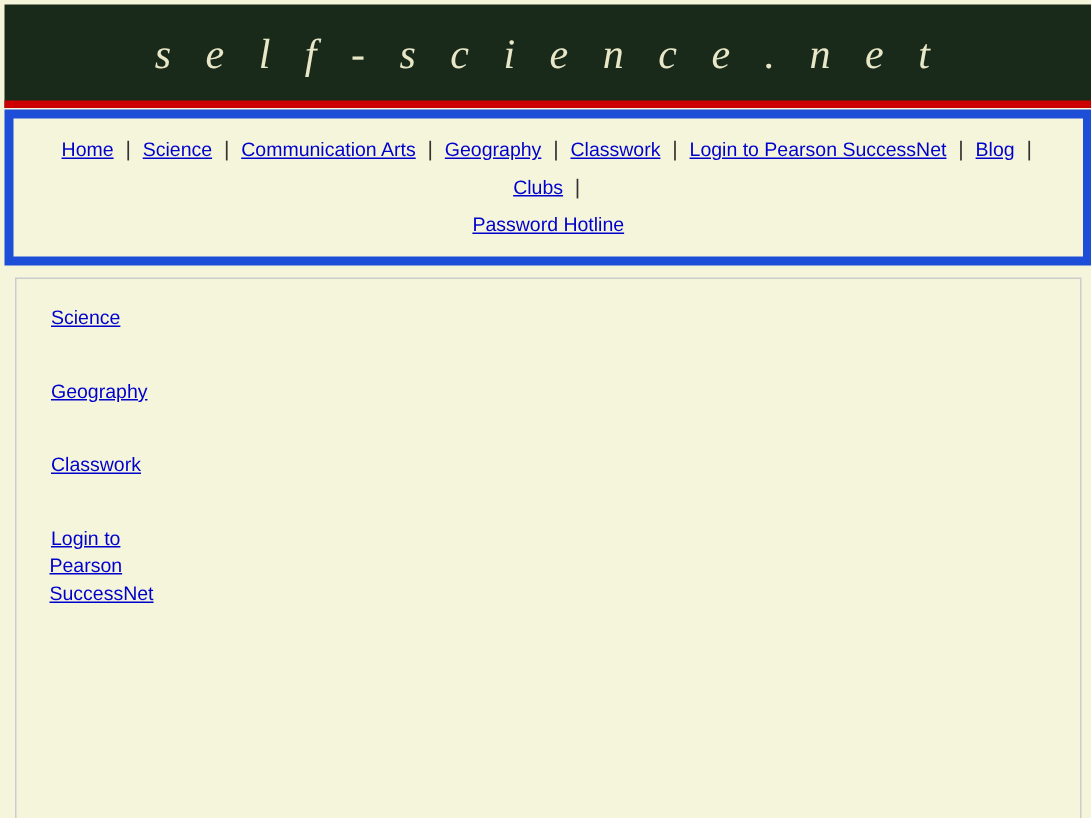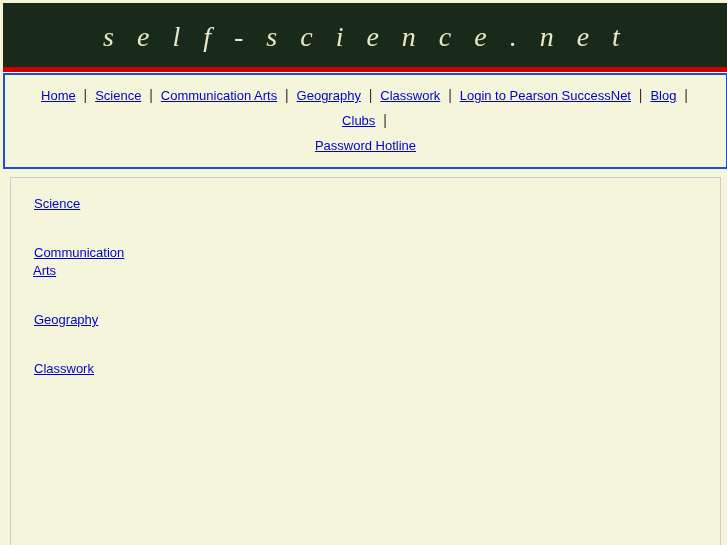--- a/index.html
+++ b/index.html
@@ -28,21 +28,21 @@
       font-family: Georgia, 'Times New Roman', serif;
       font-size: 28px;
       color: #e8e8c8;
       letter-spacing: 8px;
       font-style: italic;
     }
 
     
     .nav-bar {
       background-color: #f5f5dc;
-      border: 2px solid #1d4ed8;
+      border: 6px solid #1d4ed8;
       padding: 8px 27px;
       text-align: center;
       line-height: 1.8;
     }
 
     .nav-bar a {
       color: #0000cc;
       text-decoration: underline;
       font-size: 13px;
     }
@@ -105,28 +105,28 @@
   <a href="#">Password Hotline</a>
 </div>
 
 <div class="main-content">
   <div class="sidebar-links">
 
     <div class="sidebar-link-item">
       <a href="#">Science</a>
     </div>
 
-    <div class="sidebar-link-item">
-      <a href="#">Communication<br>Arts</a>
-    </div>
 
     <div class="sidebar-link-item">
       <a href="#">Geography</a>
     </div>
 
     <div class="sidebar-link-item">
       <a href="#">Classwork</a>
     </div>
 
+    <div class="sidebar-link-item">
+      <a href="#">Login to<br>Pearson<br>SuccessNet</a>
+    </div>
 
 
   </div>
 </div>
 
 </body></html>

